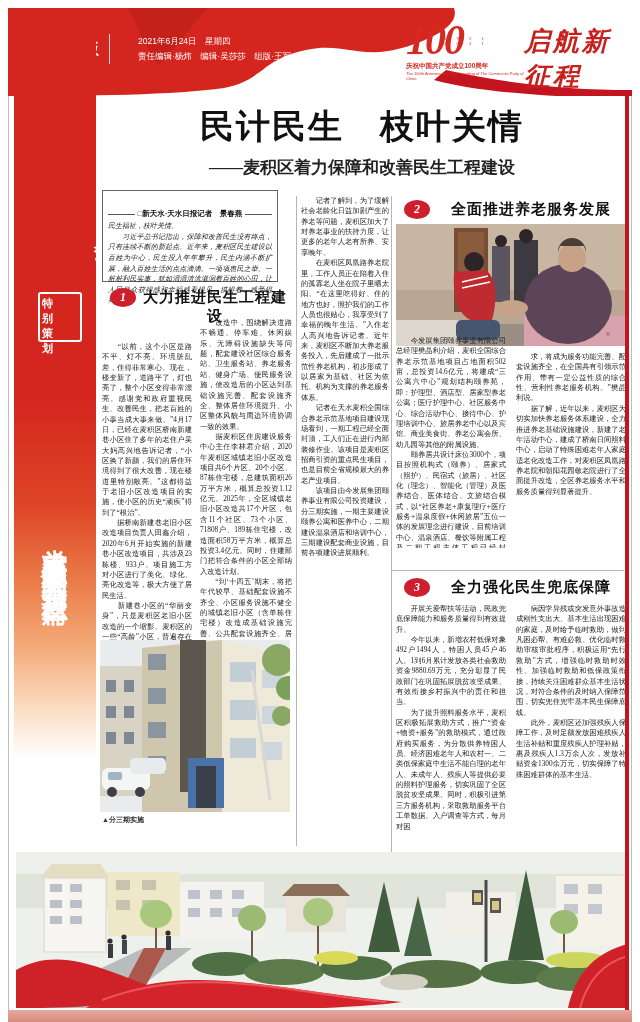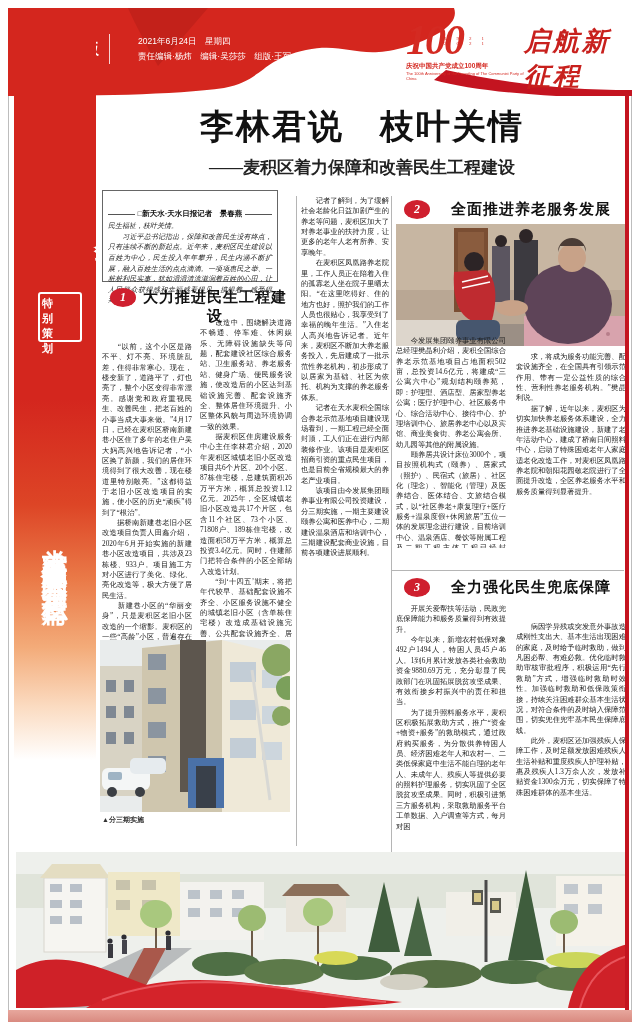--- a/index.html
+++ b/index.html
@@ -102,21 +102,21 @@
   </div>
 
   <div class="ribbon">
     <div class="masthead">天水日报</div>
     <div class="stamp">
       <span>特别策划</span>
     </div>
     <div class="vtitle" style="line-height:29px;">党建引领发展的天水答卷·麦积篇</div>
   </div>
 
-  <div class="headline">李林君说　枝叶关情</div>
+  <div class="headline">民计民生　枝叶关情</div>
   <div class="subheadline">——麦积区着力保障和改善民生工程建设</div>
 
   <div class="intro-box">
     <div class="byline-row">
       <div class="hr"></div>
       <div class="byline">□新天水·天水日报记者　景春燕</div>
       <div class="hr"></div>
     </div>
     <div class="intro-text">民生福祉，枝叶关情。
 　　习近平总书记指出，保障和改善民生没有终点，只有连续不断的新起点。近年来，麦积区民生建设以百姓为中心，民生投入年年攀升，民生内涵不断扩展，融入百姓生活的点点滴滴。一项项惠民之举、一桩桩利民实事，犹如涓涓清流滋润着百姓的心田，让人民群众获得感和幸福感看得见、摸得着、感受得到。</div>
@@ -213,21 +213,21 @@
   <div class="col" style="left:396px;top:336px;width:110px;height:212px;">　　今发展集团颐养事业有限公司总经理樊晶利介绍，麦积全国综合养老示范基地项目占地面积502亩，总投资14.6亿元，将建成“三公寓六中心”规划结构颐养苑，即：护理型、酒店型、居家型养老公寓；医疗护理中心、社区服务中心、综合活动中心、接待中心、护理培训中心、旅居养老中心以及宾馆、商业美食街、养老公寓会所、幼儿园等其他的附属设施。
 　　颐养居共设计床位3000个，项目按照机构式（颐养）、居家式（照护）、民宿式（旅居）、社区化（理念）、智能化（管理）及医养结合、医体结合、文旅结合模式，以“社区养老+康复理疗+医疗服务+温泉度假+休闲旅居”五位一体的发展理念进行建设，目前培训中心、温泉酒店、餐饮等附属工程及二期工程主体工程已经封顶。“该项目建成后可满足老年人的生活照料、养老护理、医疗保健、文化交流、休闲娱乐、疗养健身、精神慰藉等多种服务需</div>
   <div class="col" style="left:516px;top:352px;width:110px;height:212px;">　　求，将成为服务功能完善、配套设施齐全，在全国具有引领示范作用、带有一定公益性质的综合性、营利性养老服务机构。”樊晶利说。
 　　据了解，近年以来，麦积区为切实加快养老服务体系建设，全力推进养老基础设施建设，新建了老年活动中心，建成了桥南日间照料中心，启动了特殊困难老年人家庭适老化改造工作，对麦积区凤凰路养老院和朝阳花园敬老院进行了全面提升改造，全区养老服务水平和服务质量得到显著提升。</div>
 
   <div class="badge" style="left:404px;top:578px;">3</div>
   <div class="sec-title" style="left:436px;top:578px;width:190px;text-align:center;">全力强化民生兜底保障</div>
   <div class="col" style="left:396px;top:604px;width:110px;height:266px;">　　开展关爱帮扶等活动，民政兜底保障能力和服务质量得到有效提升。
 　　今年以来，新增农村低保对象492户1494人，特困人员45户46人。1到6月累计发放各类社会救助资金9880.69万元，充分彰显了民政部门在巩固拓展脱贫攻坚成果、有效衔接乡村振兴中的责任和担当。
 　　为了提升照料服务水平，麦积区积极拓展救助方式，推广“资金+物资+服务”的救助模式，通过政府购买服务，为分散供养特困人员、经济困难老年人和农村一、二类低保家庭中生活不能自理的老年人、未成年人、残疾人等提供必要的照料护理服务，切实巩固了全区脱贫攻坚成果。同时，积极引进第三方服务机构，采取救助服务平台工单数据、入户调查等方式，每月对困</div>
-  <div class="col" style="left:516px;top:622px;width:110px;height:266px;">　　病因学异残或突发意外事故造成刚性支出大、基本生活出现困难的家庭，及时给予临时救助，做到凡困必帮、有难必救。优化临时救助审核审批程序，积极运用“先行救助”方式，增强临时救助时效性。加强临时救助和低保政策衔接，持续关注困难群众基本生活状况，对符合条件的及时纳入保障范围，切实兜住兜牢基本民生保障底线。
+  <div class="col" style="left:516px;top:604px;width:110px;height:266px;">　　病因学异残或突发意外事故造成刚性支出大、基本生活出现困难的家庭，及时给予临时救助，做到凡困必帮、有难必救。优化临时救助审核审批程序，积极运用“先行救助”方式，增强临时救助时效性。加强临时救助和低保政策衔接，持续关注困难群众基本生活状况，对符合条件的及时纳入保障范围，切实兜住兜牢基本民生保障底线。
 　　此外，麦积区还加强残疾人保障工作，及时足额发放困难残疾人生活补贴和重度残疾人护理补贴，惠及残疾人1.3万余人次，发放补贴资金1300余万元，切实保障了特殊困难群体的基本生活。</div>
 
   <div class="photo" style="left:16px;top:852px;width:612px;height:156px;">
     <svg width="612" height="156" viewBox="0 0 612 156">
       <rect width="612" height="156" fill="#eef0ec"></rect>
       <rect y="22" width="612" height="34" fill="#e0e4da"></rect>
       <rect x="28" y="26" width="62" height="74" fill="#f6f5f1" stroke="#d8d5cd"></rect>
       <rect x="34" y="32" width="12" height="8" fill="#b9c0c8"></rect>
         <rect x="54" y="32" width="12" height="8" fill="#b9c0c8"></rect>
       <rect x="34" y="48" width="12" height="8" fill="#b9c0c8"></rect>

